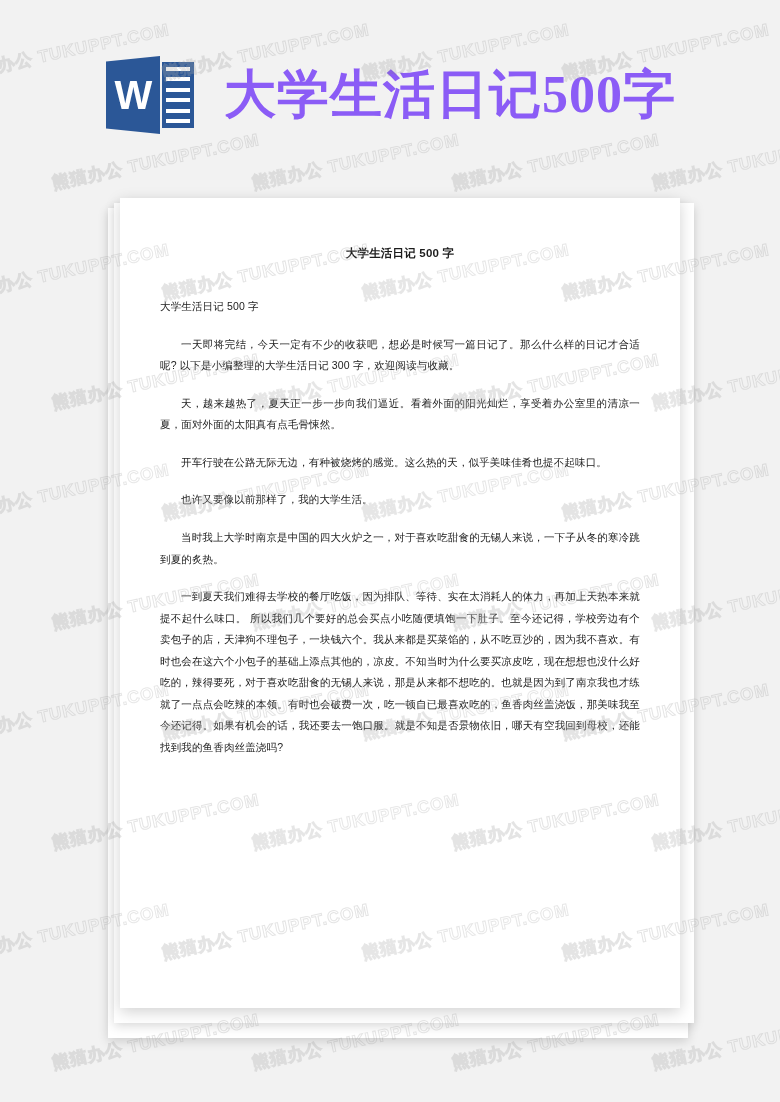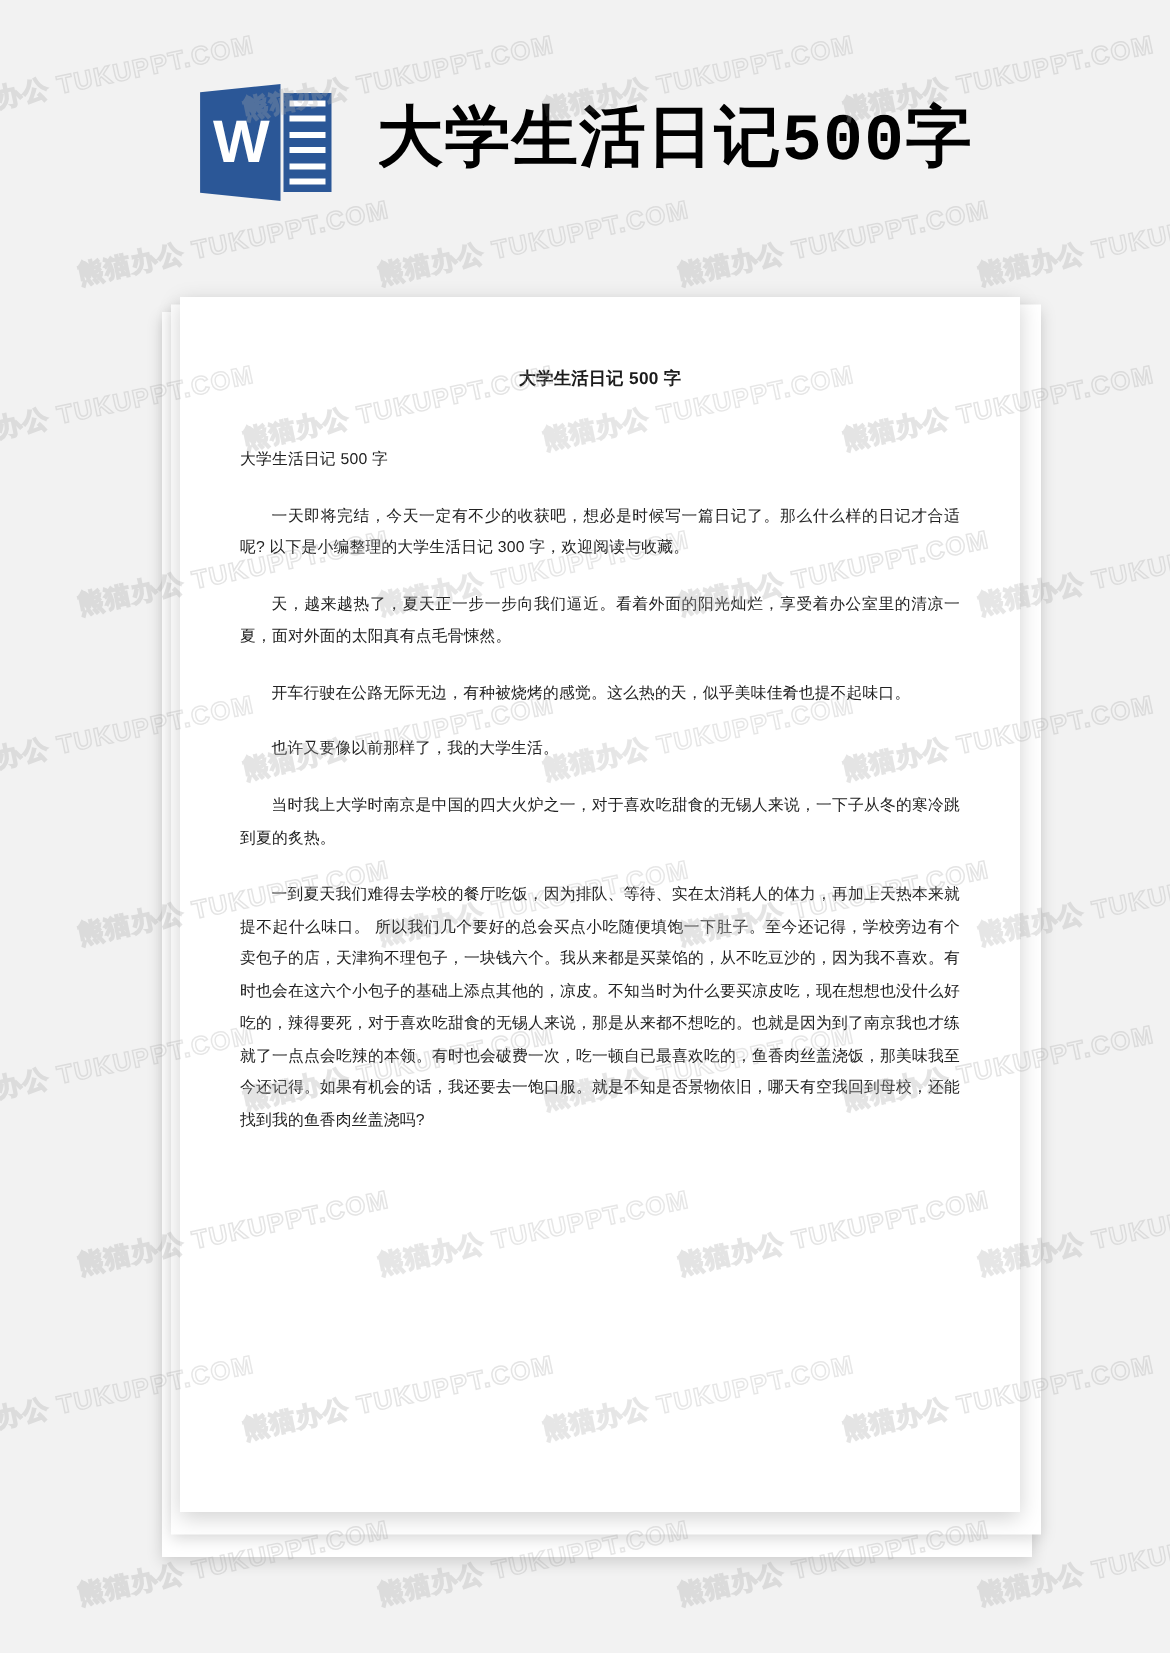--- a/index.html
+++ b/index.html
@@ -61,23 +61,23 @@
     display: flex;
     flex-direction: column;
     justify-content: space-between;
   }
   #word-icon .wi-line {
     height: 4px;
     background: #ffffff;
   }
 
   #page-title {
-    color: #000000;
-    font-family: Liberation Mono, monospace;
-    font-size: 44px;
+    color: #8b5cf6;
+    font-family: Liberation Serif, serif;
+    font-size: 52px;
     font-weight: 700;
     line-height: 1;
     white-space: nowrap;
     letter-spacing: 1px;
   }
 
   
   .sheet {
     position: absolute;
     background: #ffffff;

